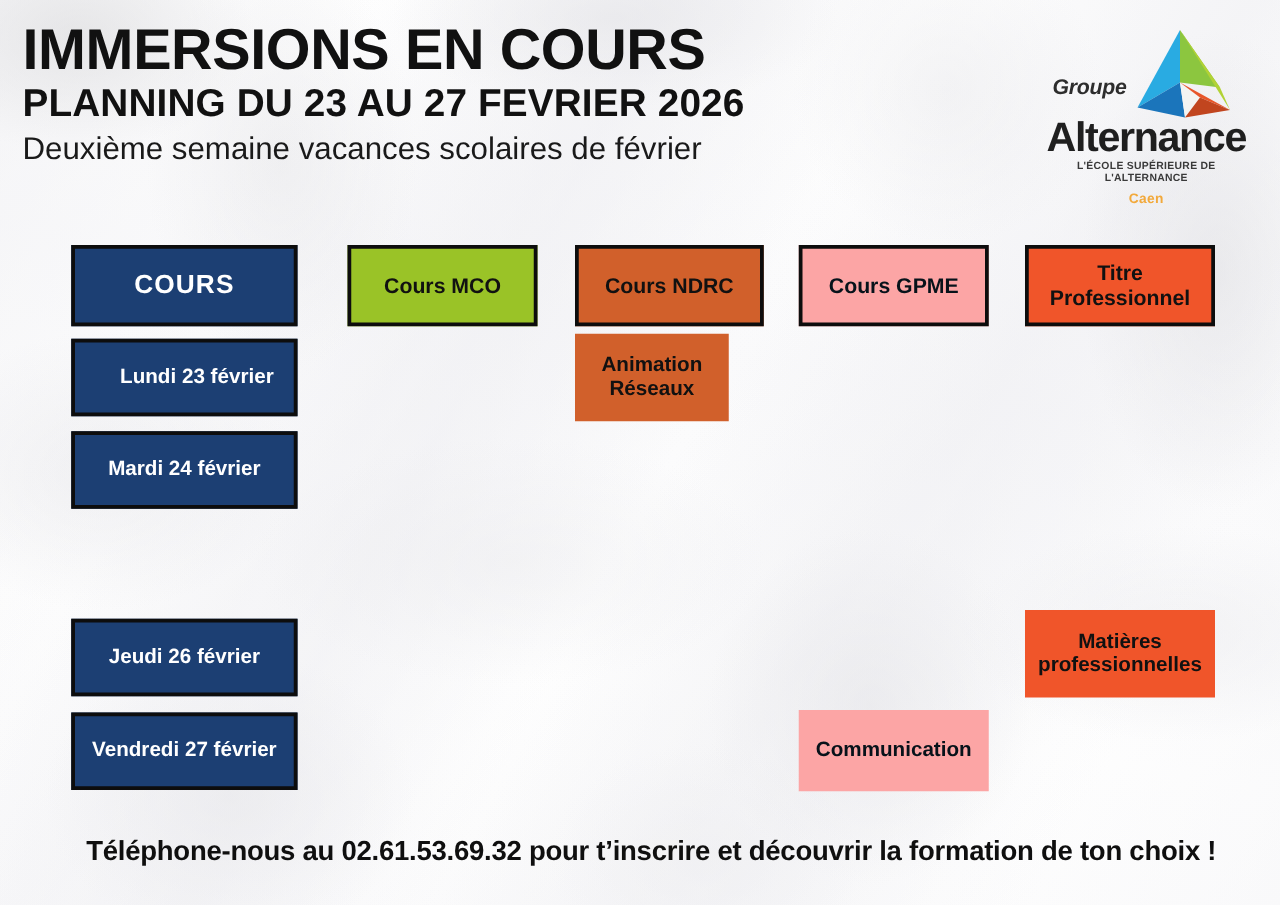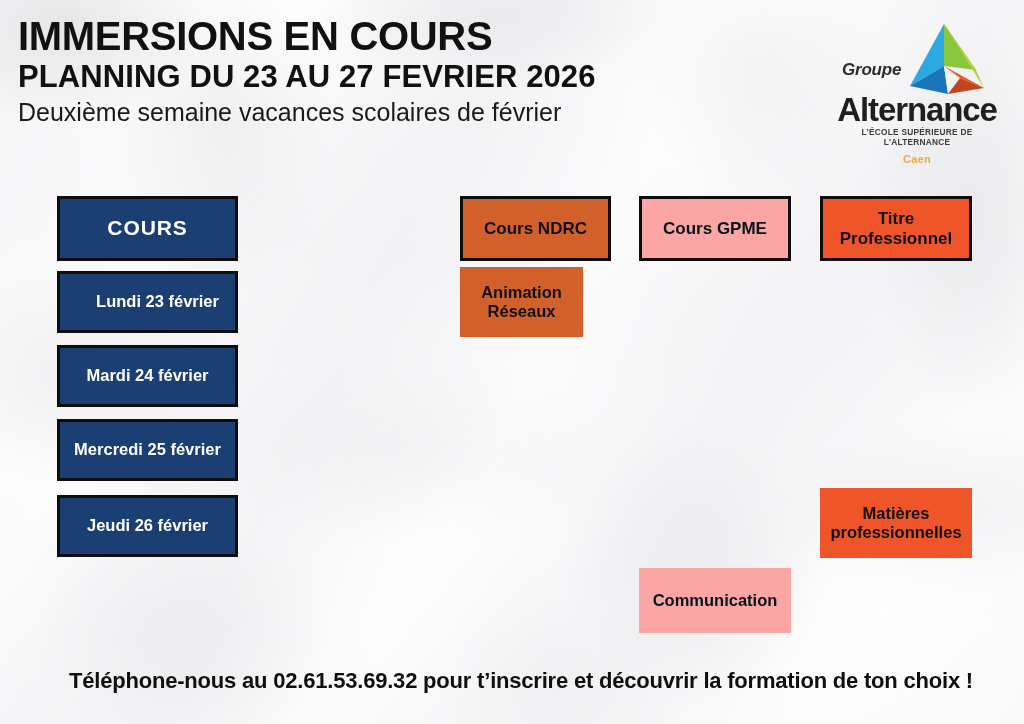--- a/index.html
+++ b/index.html
@@ -47,21 +47,21 @@
 
   
   .header {
     position: absolute;
     left: 18px;
     top: 16px;
     width: 800px;
     z-index: 3;
   }
   .title-main {
-    font-size: 40px;
+    font-size: 46px;
     font-weight: 700;
     letter-spacing: -0.3px;
     color: #111111;
     line-height: 1.04;
     margin: 0 0 3px 0;
     white-space: nowrap;
   }
   .title-sub {
     font-size: 31px;
     font-weight: 700;
@@ -222,29 +222,32 @@
     </div>
 
     <div class="cell bordered c-date-row txt-date" style="left:57px; top:271px; width:181px; height:62px;padding-left:26px;">
       <span>Lundi 23 février</span>
     </div>
 
     <div class="cell bordered c-date-row txt-date" style="left:57px; top:345px; width:181px; height:62px;">
       <span>Mardi 24 février</span>
     </div>
 
-    <div class="cell bordered c-date-row txt-date" style="left:57px; top:419px; width:181px; height:62px;">
-      <span>Mercredi 25 février</span>
-    </div>
 
     <div class="cell bordered c-date-row txt-date" style="left:57px; top:495px; width:181px; height:62px;">
       <span>Jeudi 26 février</span>
     </div>
 
-
+    <div class="cell bordered c-date-row txt-date" style="left:57px; top:570px; width:181px; height:62px;">
+      <span>Vendredi 27 février</span>
+    </div>
+
+    <div class="cell bordered c-green txt-col" style="left:278px; top:196px; width:152px; height:65px;">
+      <span>Cours MCO</span>
+    </div>
 
     <div class="cell bordered c-orange txt-col" style="left:460px; top:196px; width:151px; height:65px;">
       <span>Cours NDRC</span>
     </div>
 
     <div class="cell c-orange txt-item" style="left:460px; top:267px; width:123px; height:70px; flex-direction:column;">
       <span>Animation</span>
       <span>Réseaux</span>
     </div>
 

